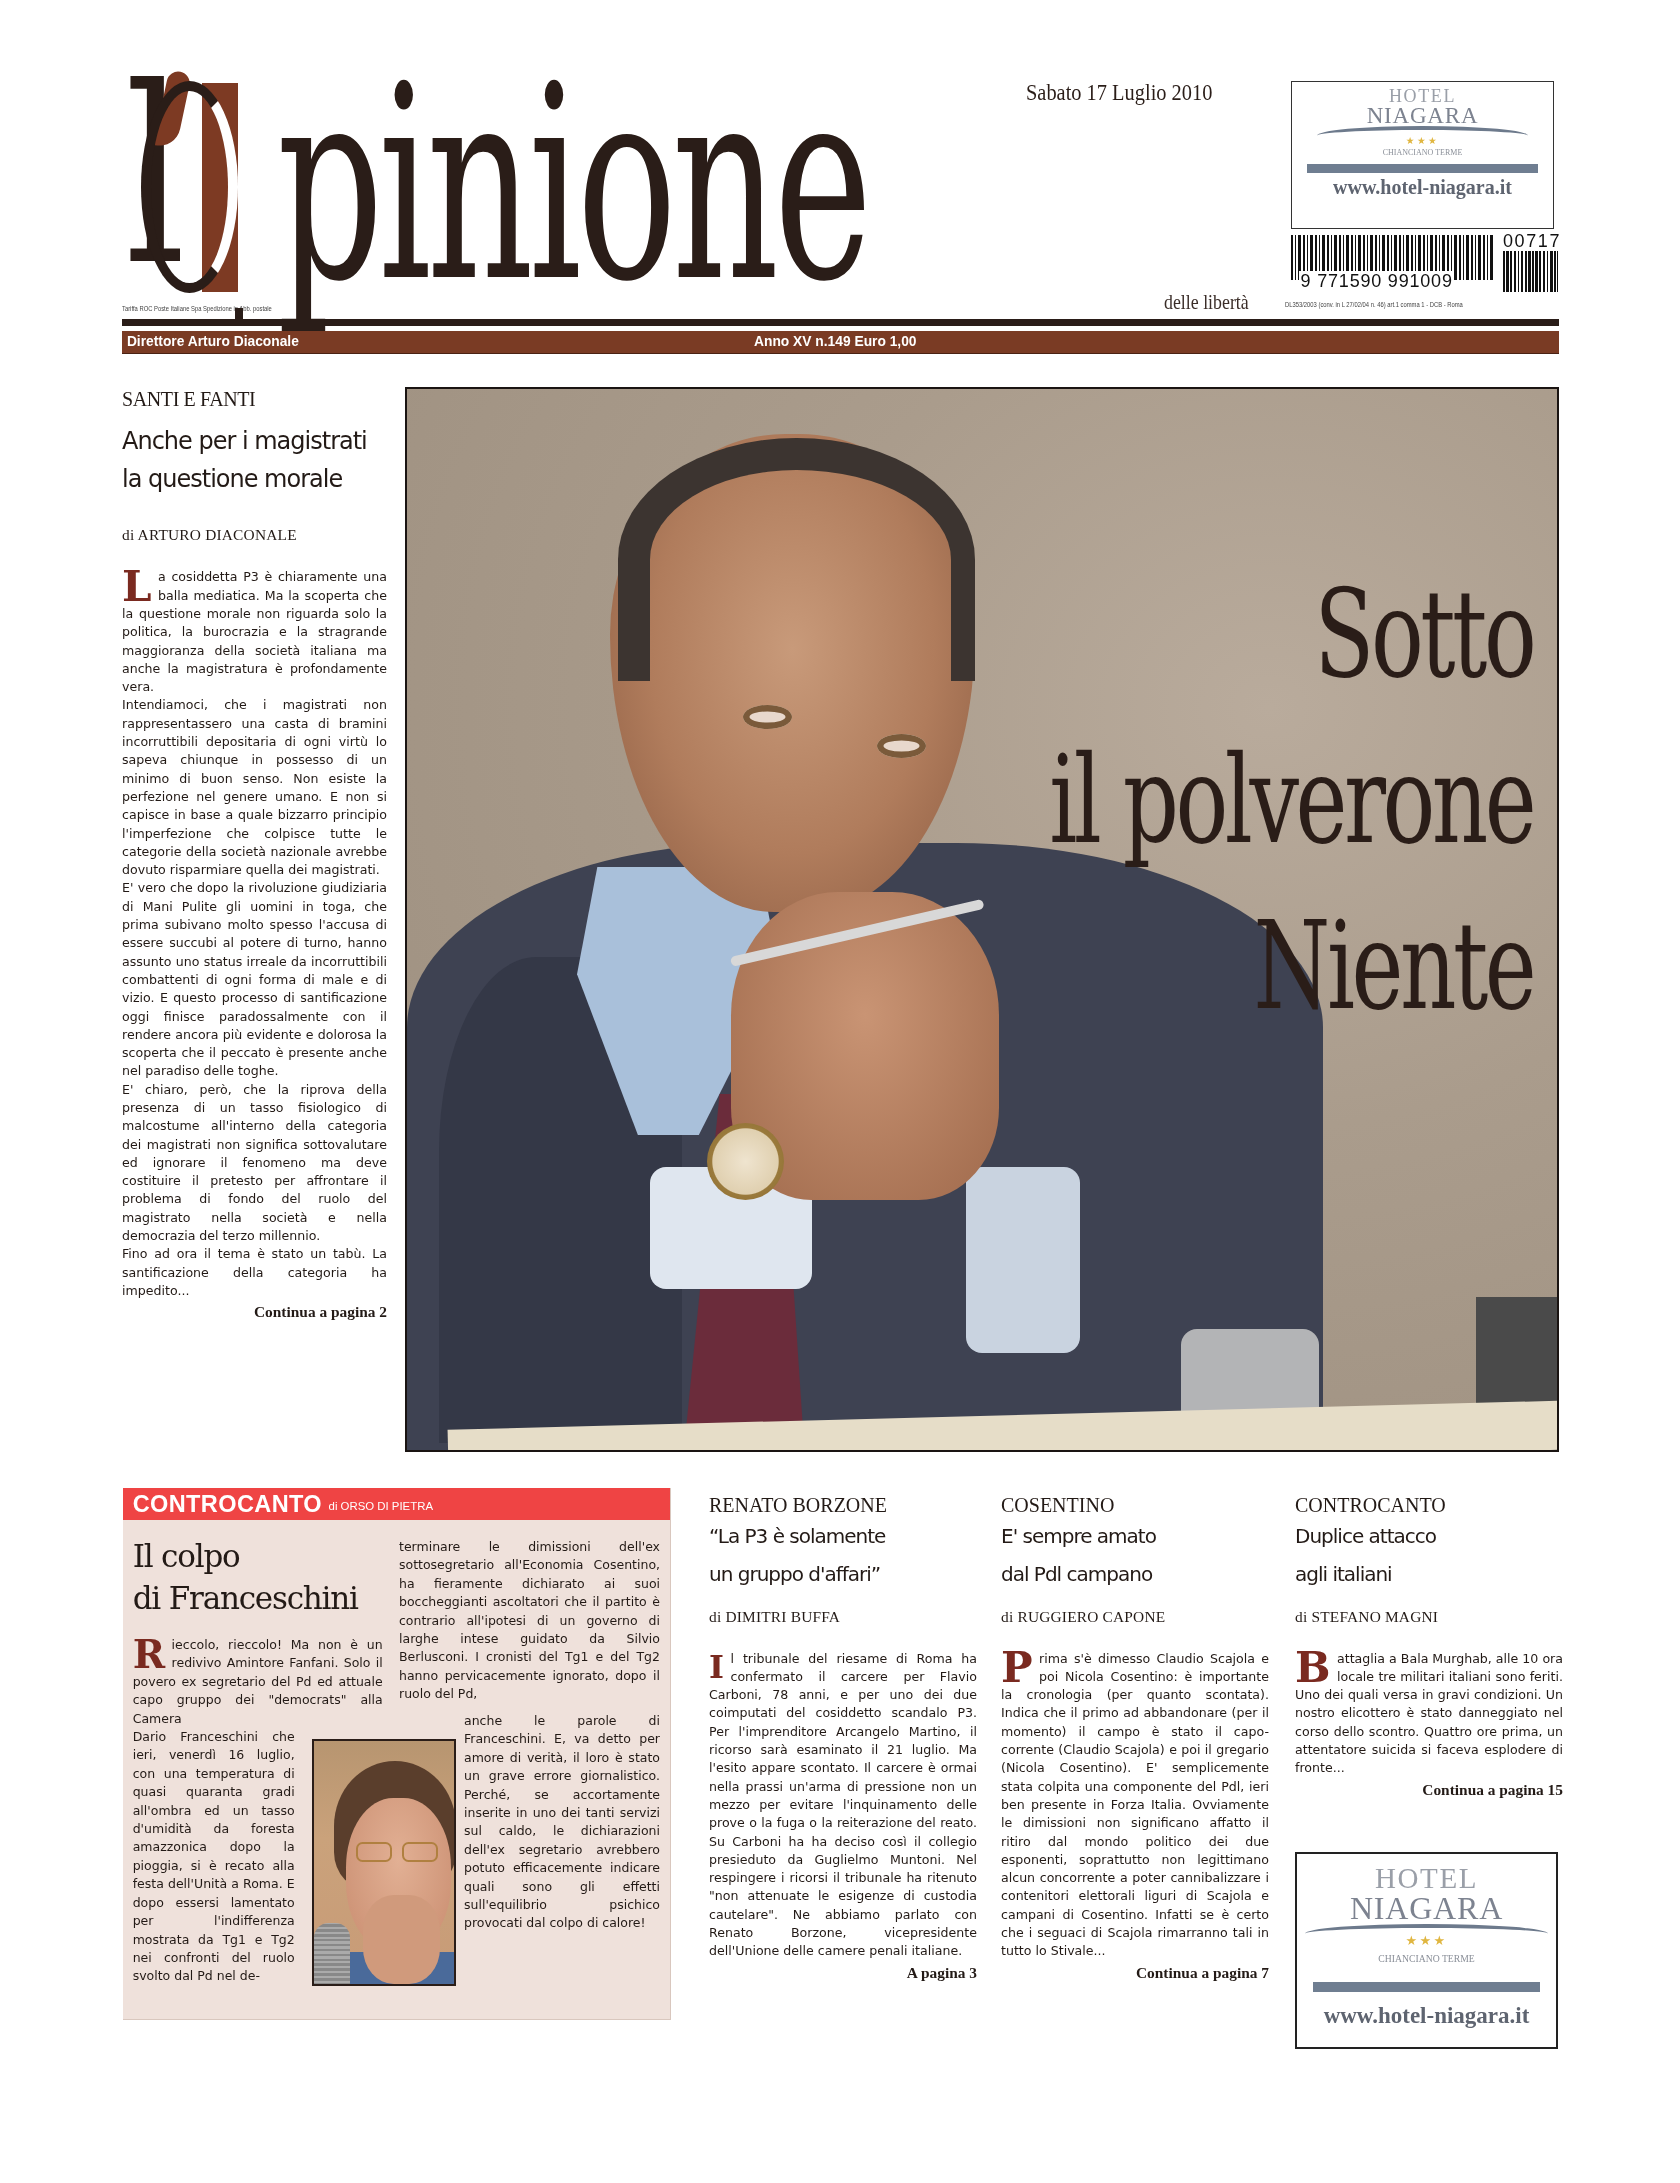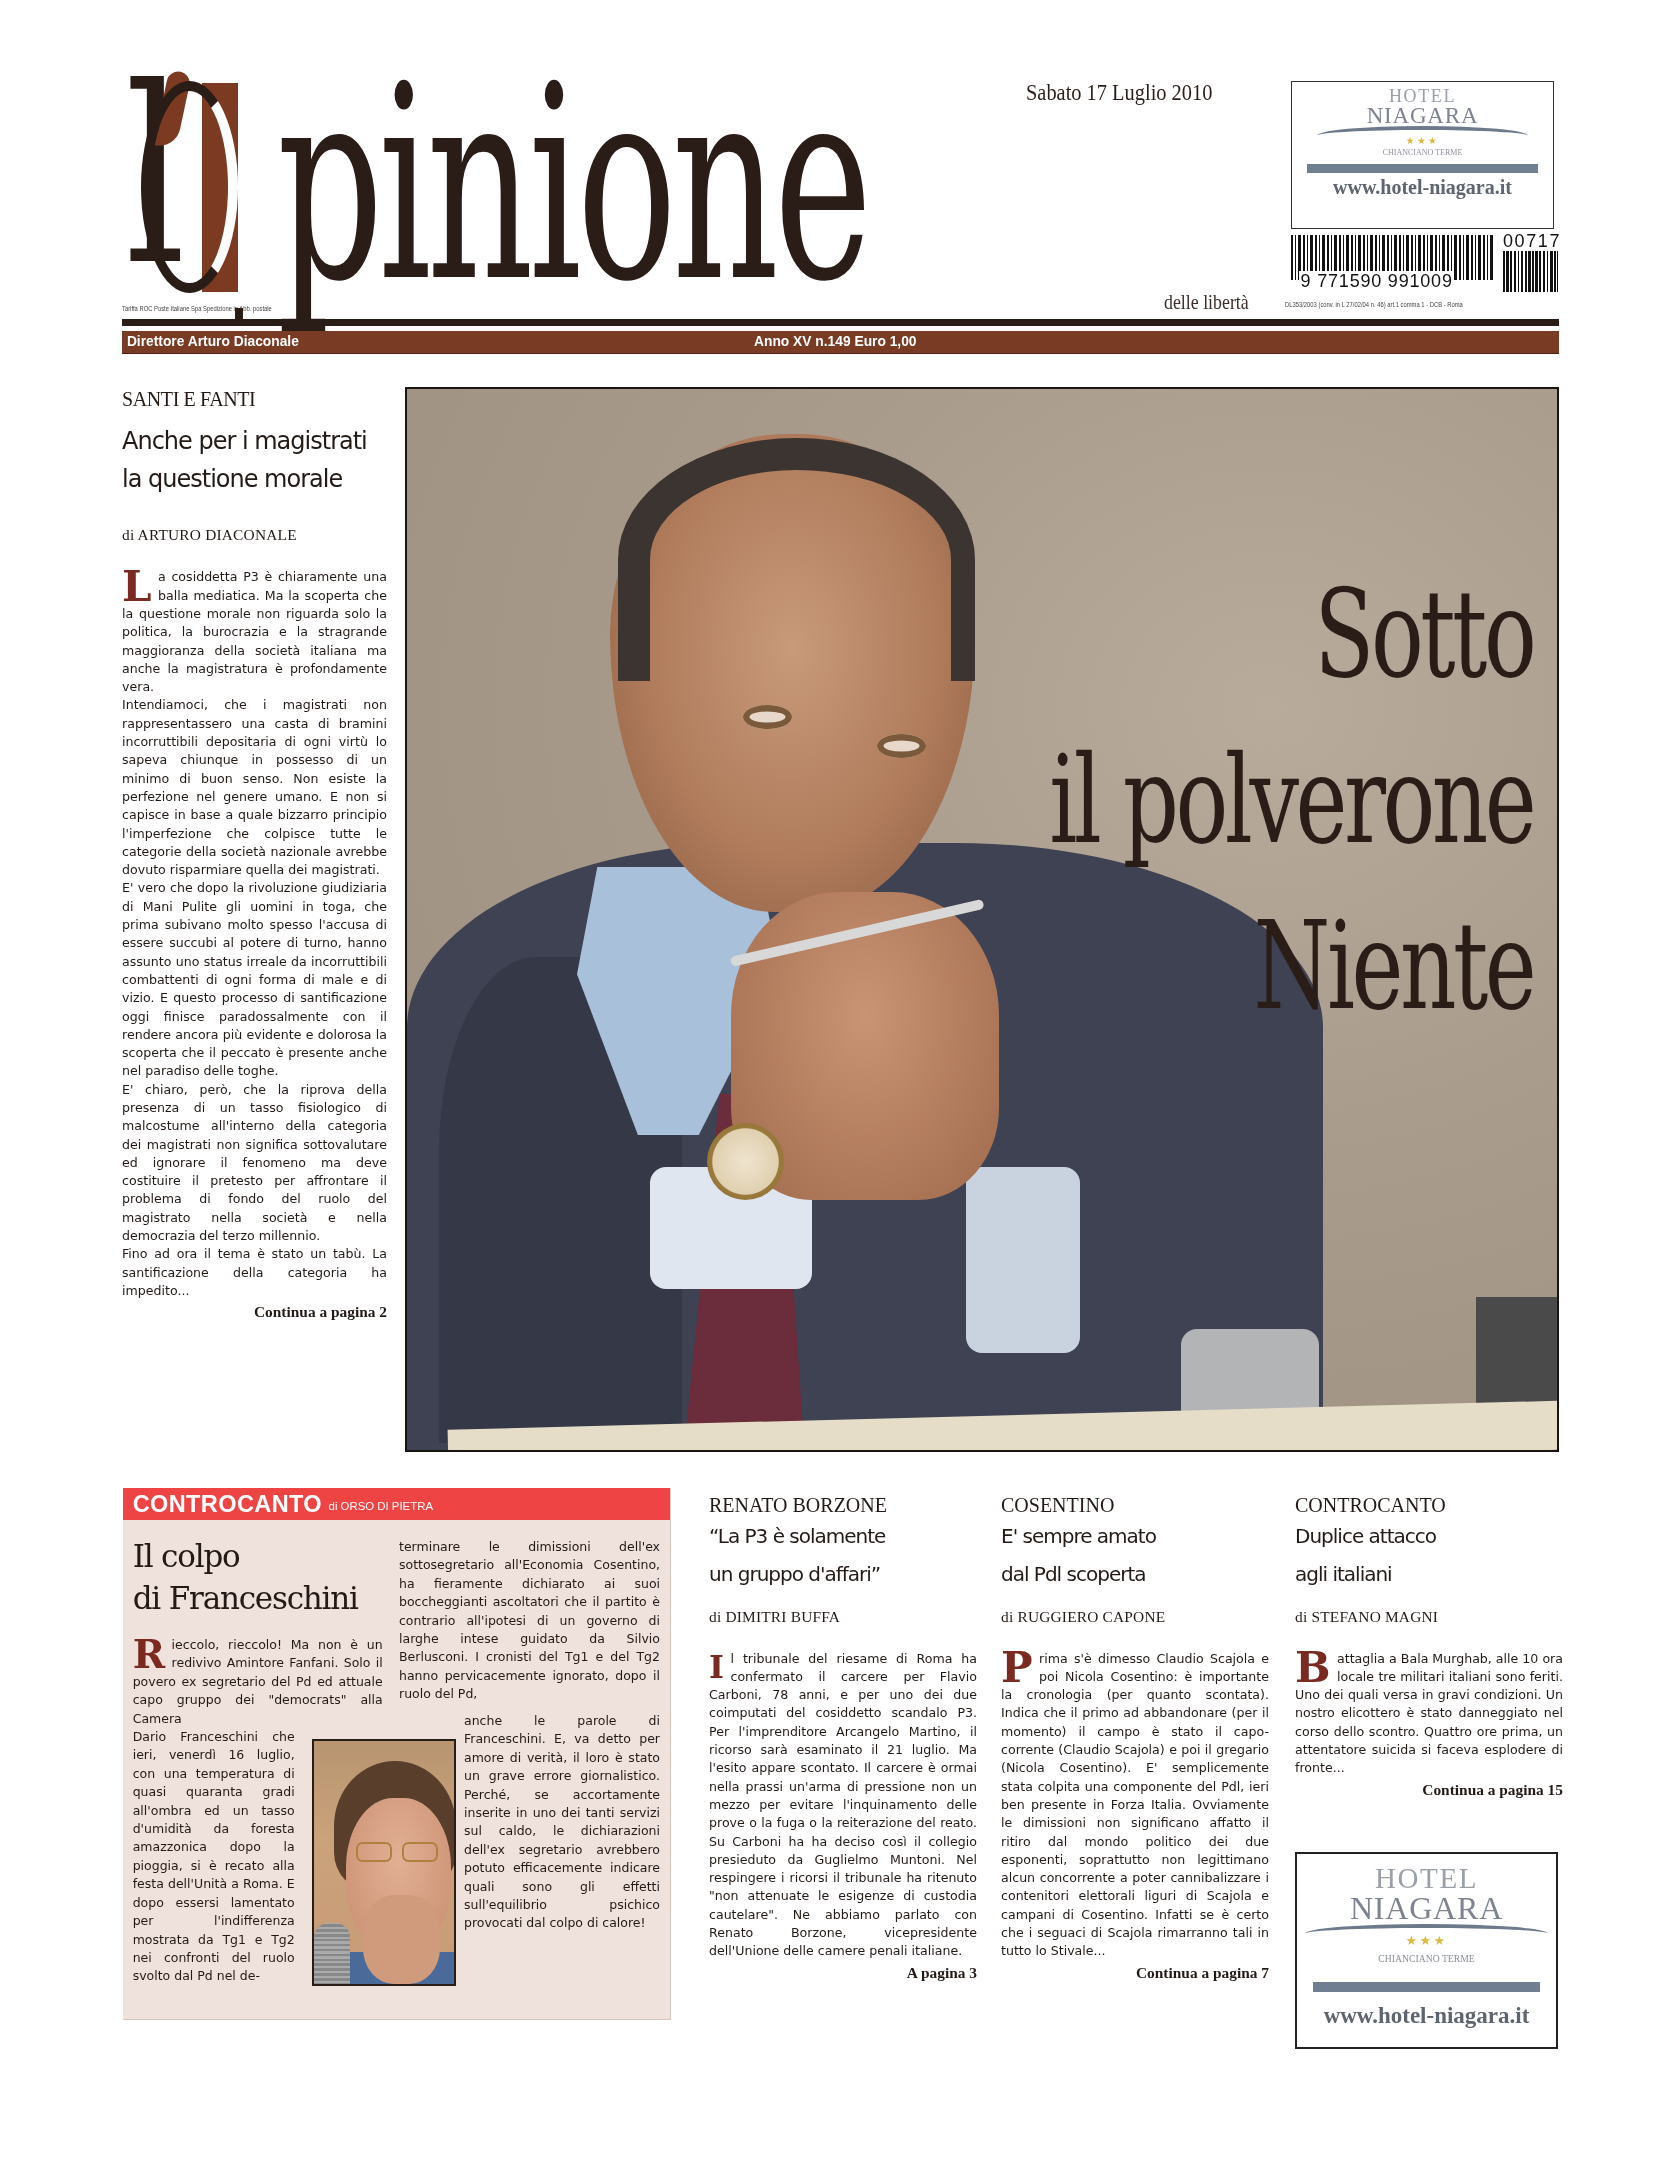--- a/index.html
+++ b/index.html
@@ -232,21 +232,21 @@
     <span class="dropcap" style="font-size:32px;line-height:32px;">I</span>
     <p>l tribunale del riesame di Roma ha confermato il carcere per Flavio Carboni, 78 anni, e per uno dei due coimputati del cosiddetto scandalo P3. Per l'imprenditore Arcangelo Martino, il ricorso sarà esaminato il 21 luglio. Ma l'esito appare scontato. Il carcere è ormai nella prassi un'arma di pressione non un mezzo per evitare l'inquinamento delle prove o la fuga o la reiterazione del reato. Su Carboni ha ha deciso così il collegio presieduto da Guglielmo Muntoni. Nel respingere i ricorsi il tribunale ha ritenuto "non attenuate le esigenze di custodia cautelare". Ne abbiamo parlato con Renato Borzone, vicepresidente dell'Unione delle camere penali italiane.</p>
   </div>
   <div class="continua">A pagina 3</div>
 </div>
 
 <div class="article art-cosentino">
   <div class="kicker">COSENTINO</div>
   <div class="headline">
     <div>E' sempre amato</div>
-    <div>dal Pdl scoperta</div>
+    <div>dal Pdl campano</div>
   </div>
   <div class="byline">di RUGGIERO CAPONE</div>
   <div class="body-text">
     <span class="dropcap">P</span>
     <p>rima s'è dimesso Claudio Scajola e poi Nicola Cosentino: è importante la cronologia (per quanto scontata). Indica che il primo ad abbandonare (per il momento) il campo è stato il capo-corrente (Claudio Scajola) e poi il gregario (Nicola Cosentino). E' semplicemente stata colpita una componente del Pdl, ieri ben presente in Forza Italia. Ovviamente le dimissioni non significano affatto il ritiro dal mondo politico dei due esponenti, soprattutto non legittimano alcun concorrente a poter cannibalizzare i contenitori elettorali liguri di Scajola e campani di Cosentino. Infatti se è certo che i seguaci di Scajola rimarranno tali in tutto lo Stivale...</p>
   </div>
   <div class="continua">Continua a pagina 7</div>
 </div>
 
 <div class="article art-afgh">

